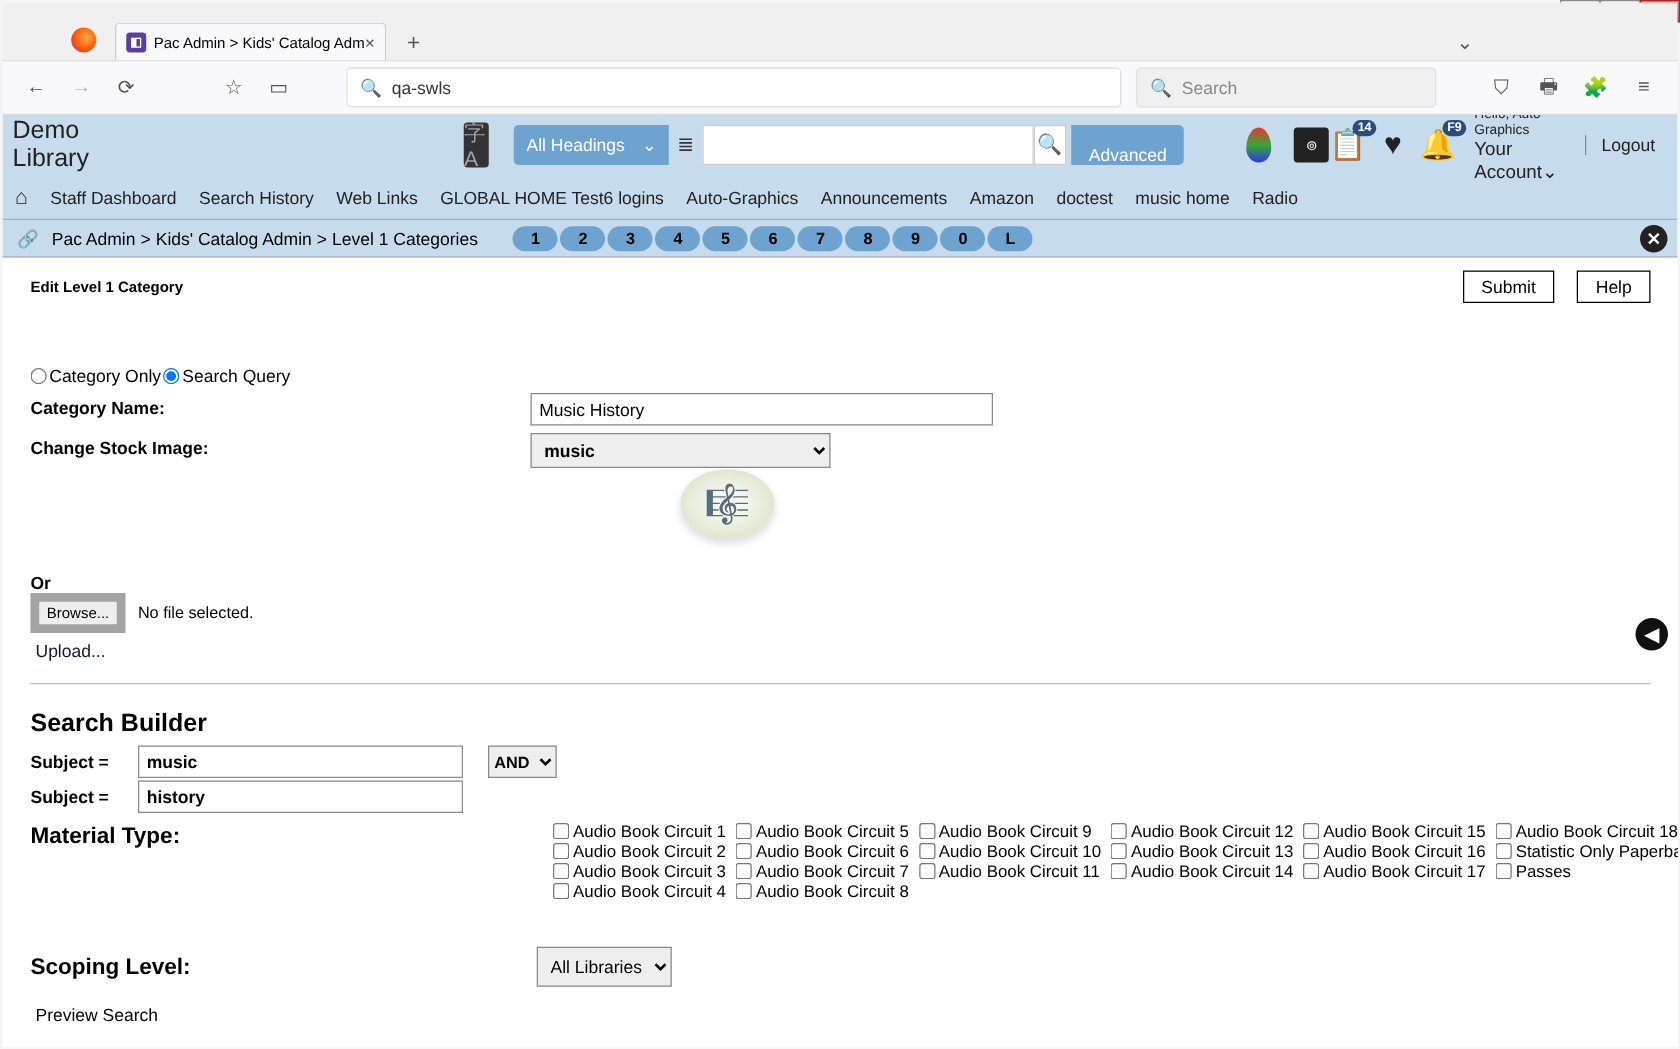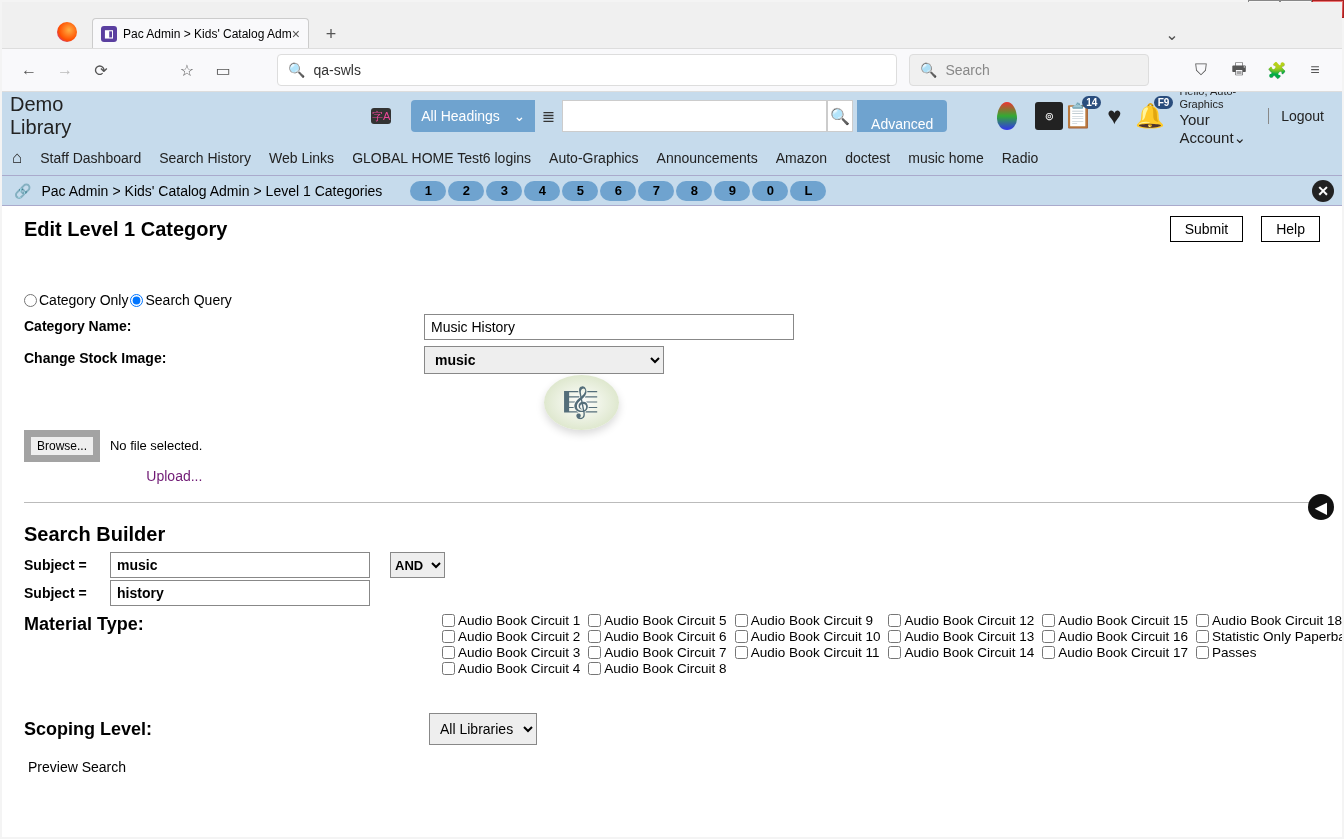--- a/index.html
+++ b/index.html
@@ -21,21 +21,21 @@
 .nav-icon.disabled { color:#bbb; }
 .url-field { flex:0 0 620px; height:32px; border:1px solid #ddd; border-radius:4px; background:#fff; display:flex;align-items:center;padding:0 10px;font-size:14px;color:#333;margin-left:30px;}
 .url-field .mag { margin-right:8px;color:#888;}
 .search-field { flex:0 0 240px;height:32px;border:1px solid #ddd;border-radius:4px;background:#f0f0f0;display:flex;align-items:center;padding:0 10px;font-size:14px;color:#888;}
 .addr-right { margin-left:auto; display:flex; gap:14px;}
 
 
 .app { position: absolute; top: 92px; left: 2px; right: 2px; bottom: 2px; background: #fff; overflow:hidden;}
 .app-top { height: 48px; background: #c6dbec; display:flex; align-items:center; padding:0 8px; }
 .app-title { font-size: 20px; color:#222; font-weight:400;}
-.translate-icon { margin-left: 275px; width: 28px; height: 16px; background: #333; display:flex;align-items:center;justify-content:center;color:#ec4899;font-size:11px;border-radius:3px;}
+.translate-icon { margin-left: 275px; width: 28px; height: 36px; background: #333; display:flex;align-items:center;justify-content:center;color:#a3a3a3;font-size:17px;border-radius:3px;}
 .heading-select { margin-left: 20px; width: 165px; height: 32px; background: #6fa3cf; color:#fff; border:none; border-radius:4px 0 0 4px; padding: 0 10px; display:flex;align-items:center;justify-content:space-between;font-size:14px;}
 .db-icon { width: 20px; height:32px; display:flex;align-items:center;justify-content:center;color:#333;margin-left:6px;}
 .main-search { flex:0 0 265px;height:32px;border:1px solid #ccc;background:#fff;margin-left:6px;}
 .main-search-btn { width:36px;height:32px;background:#fff;border:1px solid #ccc;display:flex;align-items:center;justify-content:center;color:#6fa3cf;font-size:16px;}
 .adv-btn { height:32px;background:#6fa3cf;color:#fff;border:none;padding:16px 14px;font-size:14px;border-radius:0 4px 4px 0;margin-left:4px;}
 .top-icons { margin-left:50px; display:flex; gap:18px; align-items:center;}
 .balloon { width:20px;height:28px;border-radius:50% 50% 50% 50% / 60% 60% 40% 40%;background:linear-gradient(#e33,#3a3,#33e);}
 .search-db-icon {width:28px;height:28px;background:#222;border-radius:3px;display:flex;align-items:center;justify-content:center;color:#fff;font-size:11px;}
 .acct { margin-left:auto; margin-right:10px; display:flex; align-items:center; gap:14px;}
 .acct-icon { font-size:24px;color:#222;position:relative;}
@@ -48,39 +48,39 @@
 .nav-row .home-icon{font-size:17px;}
 
 .crumb-row { height:30px;background:#c6dbec;border-bottom:1px solid #aac;display:flex;align-items:center;padding:0 12px;font-size:14px;gap:4px;position:relative;}
 .crumb-row .link-icon{font-size:14px;margin-right:6px;}
 .pills { display:flex;gap:2px;margin-left:24px;}
 .pill { width:36px;height:20px;background:#6fa3cf;border-radius:10px;display:flex;align-items:center;justify-content:center;font-weight:bold;font-size:13px;color:#000;}
 .close-crumb{position:absolute;right:8px;top:4px;width:22px;height:22px;border-radius:50%;background:#222;color:#fff;display:flex;align-items:center;justify-content:center;font-weight:bold;cursor:pointer;}
 
 .content { padding: 10px 22px; position:relative; height: calc(100% - 114px); overflow:auto; background:#fff;}
 .content-head { display:flex; align-items:center; }
-.content-head h2 { font-size:20px;font-weight:bold;}
+.content-head h2 { font-size:12px;font-weight:bold;}
 .btn { border:1px solid #000; background:#fff; padding:4px 14px; font-size:14px; cursor:pointer;}
 .btn.submit{margin-left:auto;}
 .btn.help{margin-left:18px;}
 
 .form-area { margin-top: 50px; font-size:14px;}
 .radios { display:flex;align-items:center;gap:2px;margin-bottom:6px;}
 .radios input{margin:0;}
 .row { display:flex; margin-bottom:6px; }
 .row .lbl { width: 400px; font-weight:bold; padding-top:4px;}
 .row .val {}
 .txt-input { width:370px;height:26px;border:1px solid #888;padding:0 6px;font-size:14px;}
 .sel { width:240px;height:28px;border:1px solid #888;background:#eee;padding:0 6px;font-size:14px;font-weight:bold;}
 .img-row{display:flex;}
 .music-img { margin-left: 520px; margin-top:-5px; width:75px;height:55px;border-radius:50%;background:radial-gradient(ellipse at center,#fff 0%,#dfe8cf 70%,#bcc89f 100%);display:flex;align-items:center;justify-content:center;font-size:30px;box-shadow:0 4px 8px rgba(0,0,0,.15);}
 .or-lbl{font-weight:bold;margin-top:28px;}
 .browse-btn{border:7px solid #a3a3a3;background:#eee;padding:2px 6px;font-size:12px;}
 .nofile{font-size:13px;margin-left:6px;}
-.upload-link{font-size:14px;margin-top:6px;margin-left:4px;color:#701a75;text-align:right;}
+.upload-link{font-size:14px;margin-top:6px;margin-left:4px;color:#0f172a;}
 hr.sep{margin:18px 0 10px;border:none;border-top:1px solid #bbb;}
 
 .sb-head{font-size:20px;font-weight:bold;margin-bottom:6px;margin-top:20px;}
 .sb-row{display:flex;align-items:center;gap:8px;margin-bottom:2px;}
 .sb-row .slbl{font-weight:bold;width:78px;}
 .sb-input{width:260px;height:26px;border:1px solid #888;padding:0 6px;font-size:14px;font-weight:bold;}
 .and-sel{width:55px;height:26px;border:1px solid #888;background:#eee;font-weight:bold;font-size:13px;}
 
 .mt-head{font-size:18px;font-weight:bold;margin-top:8px;}
 .mt-grid{position:absolute;left:440px;margin-top:-22px;display:grid;grid-template-columns:repeat(6,auto);gap:1px 8px;font-size:13.5px;}
@@ -228,20 +228,21 @@
           <select class="sel">
             <option>music</option>
           </select>
         </div>
       </div>
 
       <div class="img-row">
         <div class="music-img">🎼</div>
       </div>
 
+      <div class="or-lbl">Or</div>
       <div class="row">
         <div class="val">
           <button class="browse-btn">Browse...</button>
           <span class="nofile">No file selected.</span>
           <div class="upload-link">Upload...</div>
         </div>
       </div>
 
       <hr class="sep">
       <div class="collapse-circle">◀</div>

